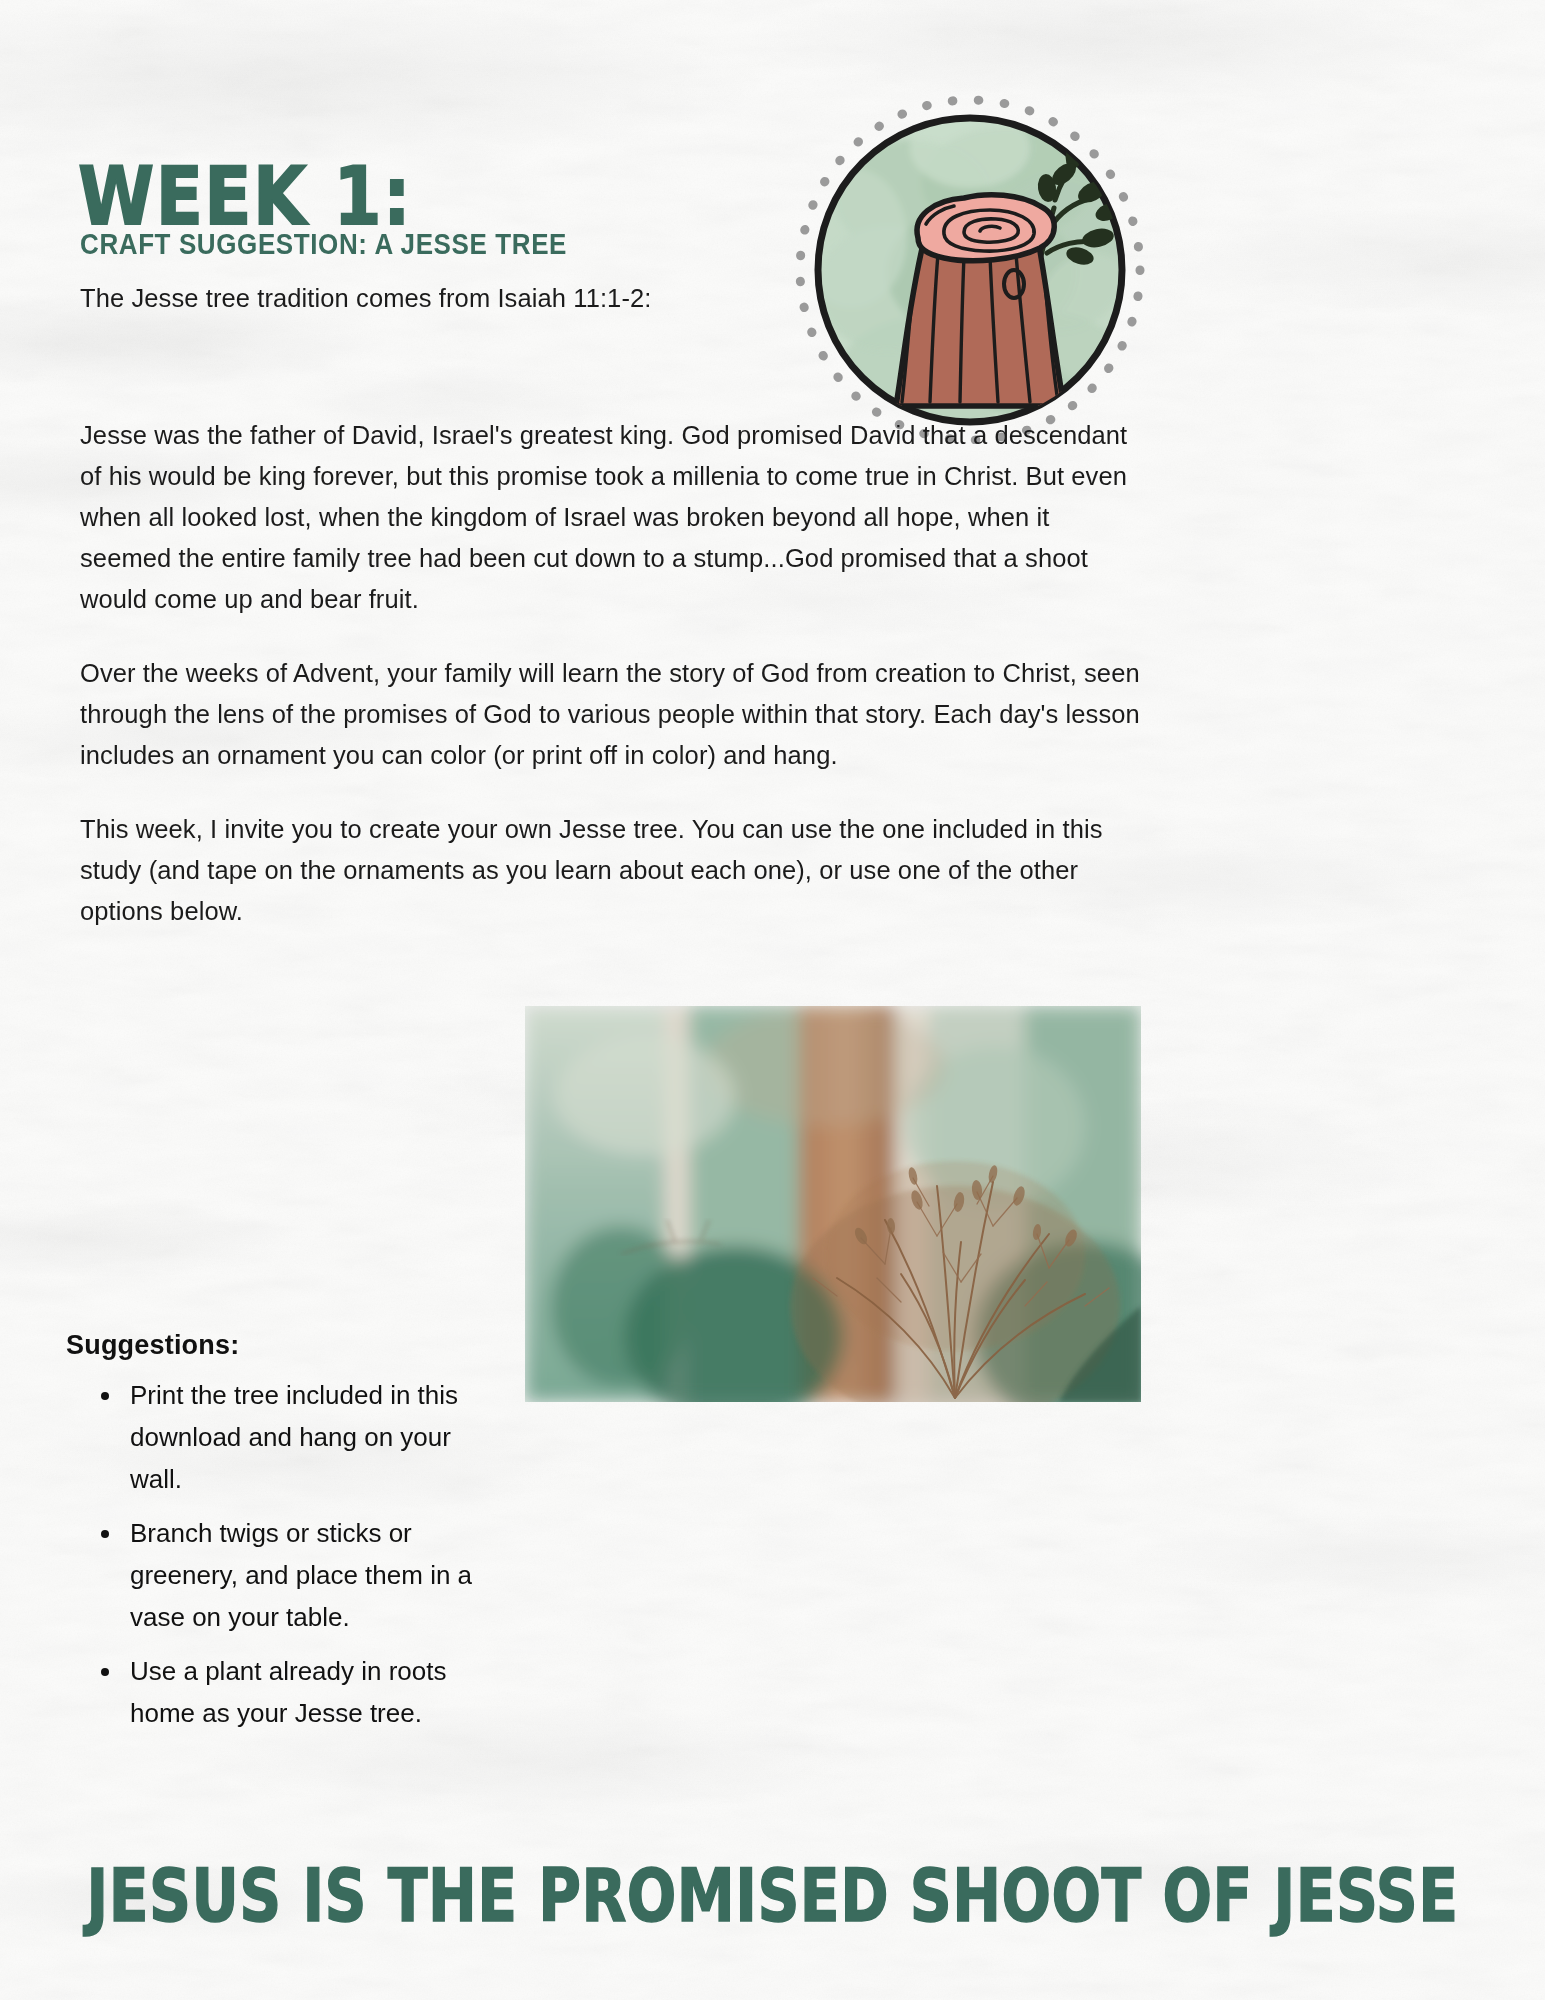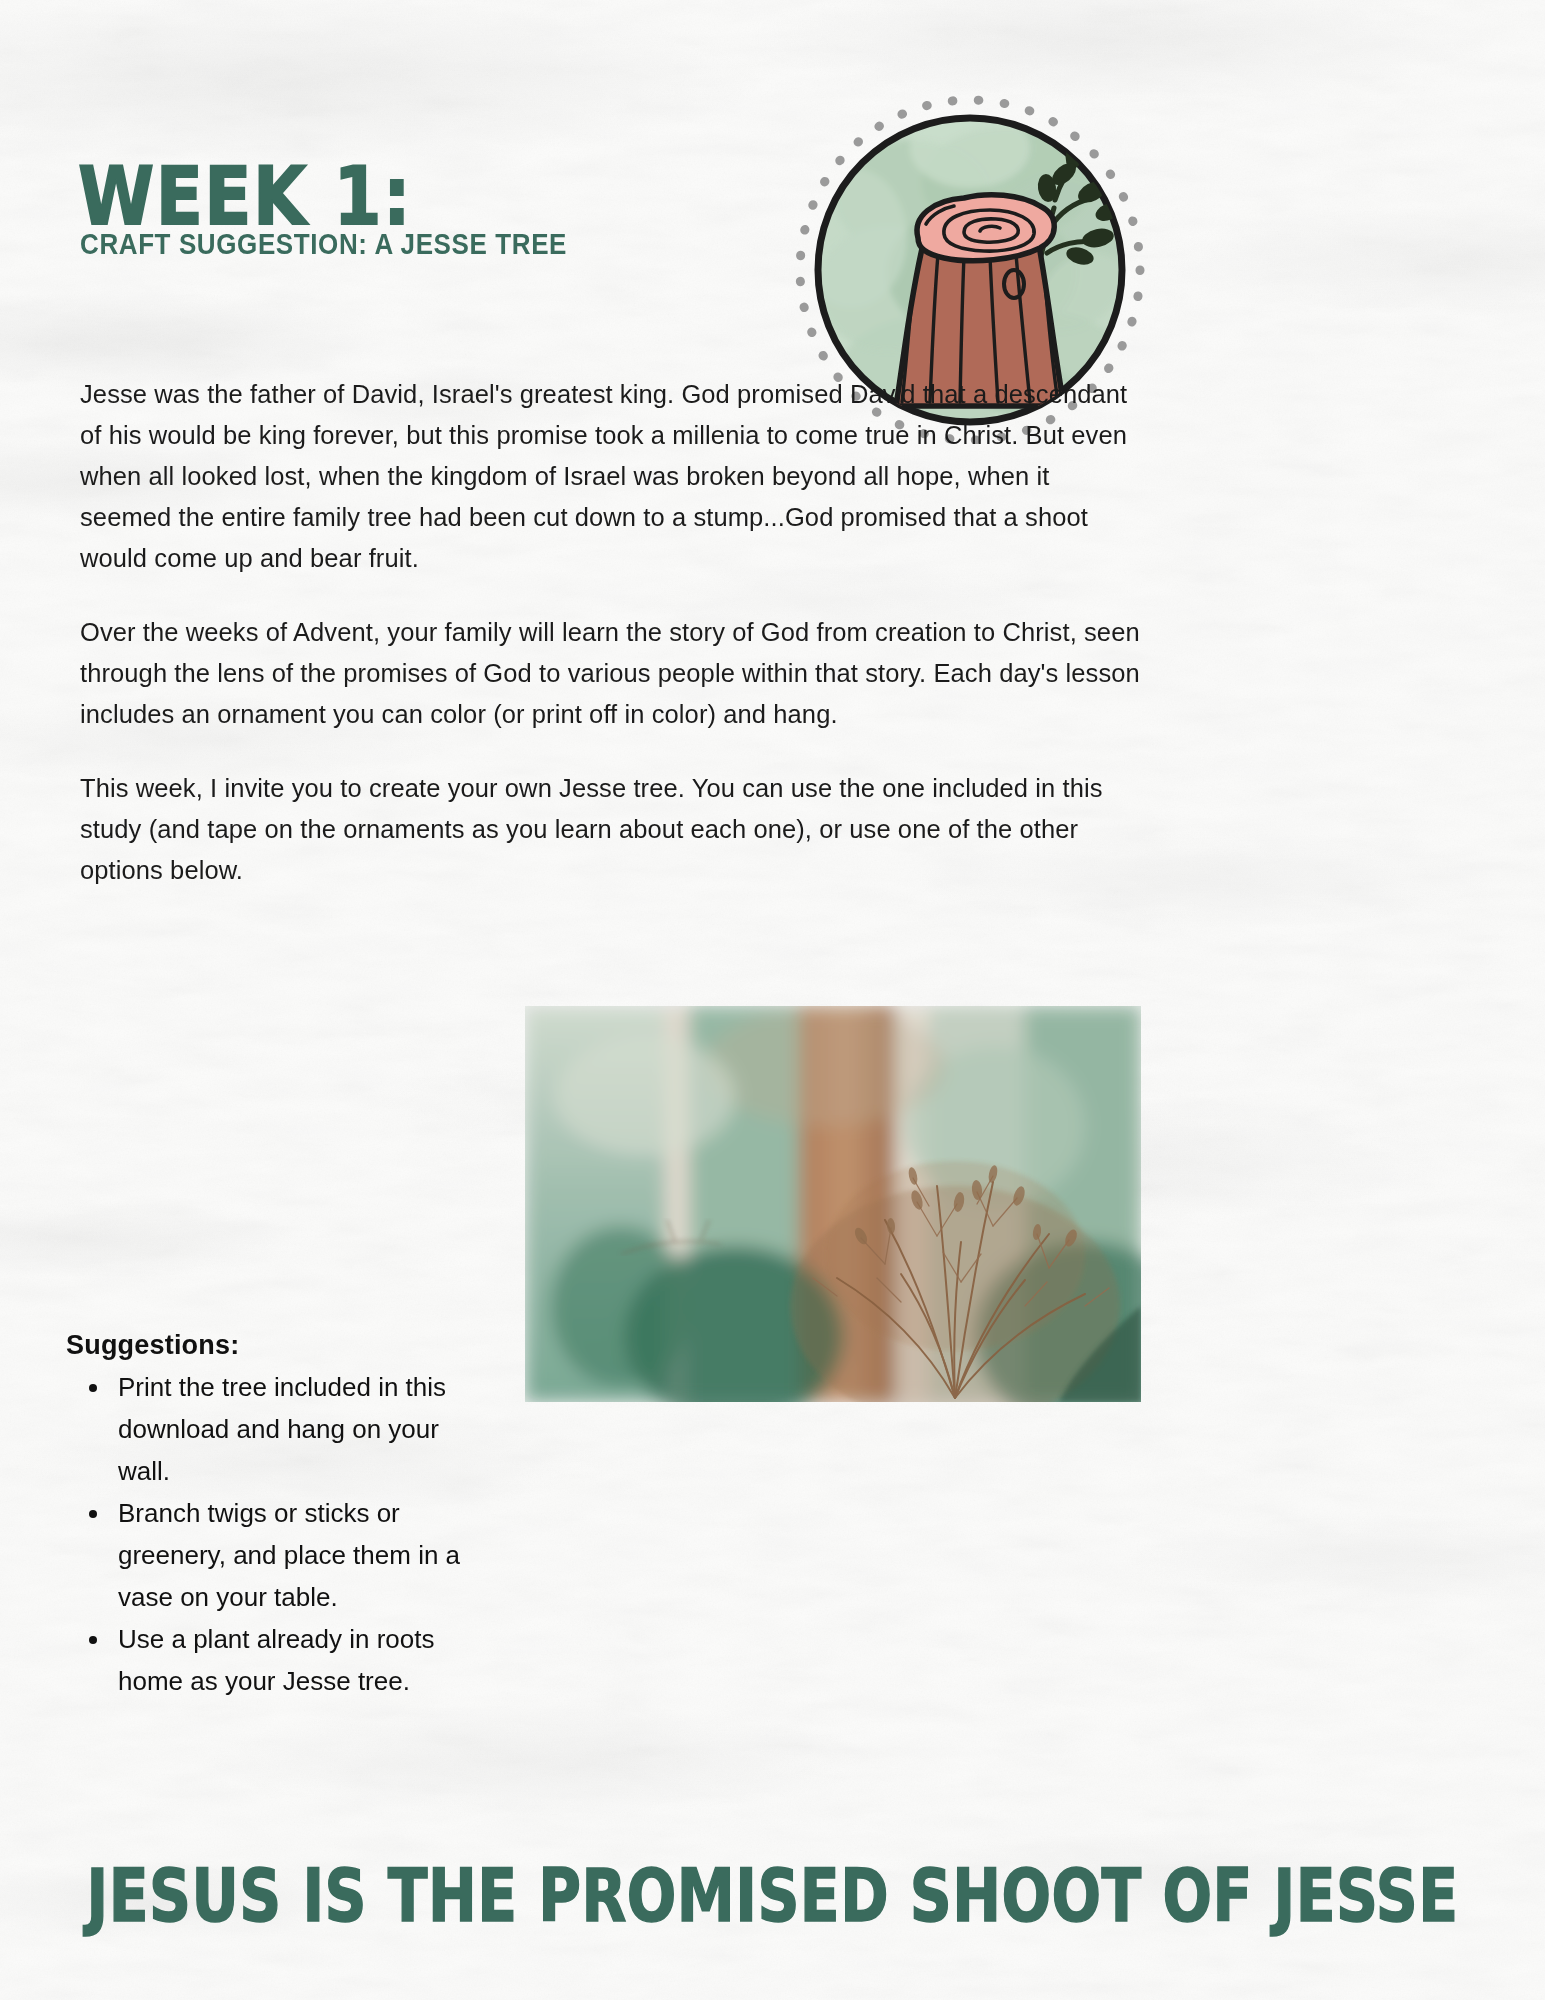--- a/index.html
+++ b/index.html
@@ -122,21 +122,21 @@
     letter-spacing: .2px;
     margin-bottom: 4px;
   }
   .sugg-list {
     margin: 0;
     padding-left: 46px;
     font-size: 26px;
     line-height: 42px;
     font-weight: 400;
   }
-  .sugg-list li { margin: 0; padding-left: 6px; }
+  .sugg-list li { margin: 12px; padding-left: 6px; }
 
   
   .stump-badge {
     position: absolute;
     left: 792px;
     top: 88px;
     width: 356px;
     height: 356px;
   }
 
@@ -282,20 +282,21 @@
                      C 224 152, 206 155, 192 154 C 178 153, 172 150, 172 144 Z"></path>
             <path d="M188 143 C 190 138, 202 137, 208 140"></path>
           </g>
           <path d="M134 136 C 140 126, 152 120, 162 118" fill="none" stroke="#1c1c1c" stroke-width="3.6" stroke-linecap="round"></path>
         </g>
       </g>
     </svg>
   </div>
 
   <div class="body-col">
+    <p>The Jesse tree tradition comes from Isaiah 11:1-2:</p>
     <div class="gap-md"></div>
     <div class="gap-md"></div>
     <p>Jesse was the father of David, Israel's greatest king. God promised David that a descendant of his would be king forever, but this promise took a millenia to come true in Christ. But even when all looked lost, when the kingdom of Israel was broken beyond all hope, when it seemed the entire family tree had been cut down to a stump...God promised that a shoot would come up and bear fruit.</p>
     <div class="gap-sm"></div>
     <p>Over the weeks of Advent, your family will learn the story of God from creation to Christ, seen through the lens of the promises of God to various people within that story. Each day's lesson includes an ornament you can color (or print off in color) and hang.</p>
     <div class="gap-sm"></div>
     <p>This week, I invite you to create your own Jesse tree. You can use the one included in this study (and tape on the ornaments as you learn about each one), or use one of the other options below.</p>
   </div>
 
   <div class="sugg-block">

